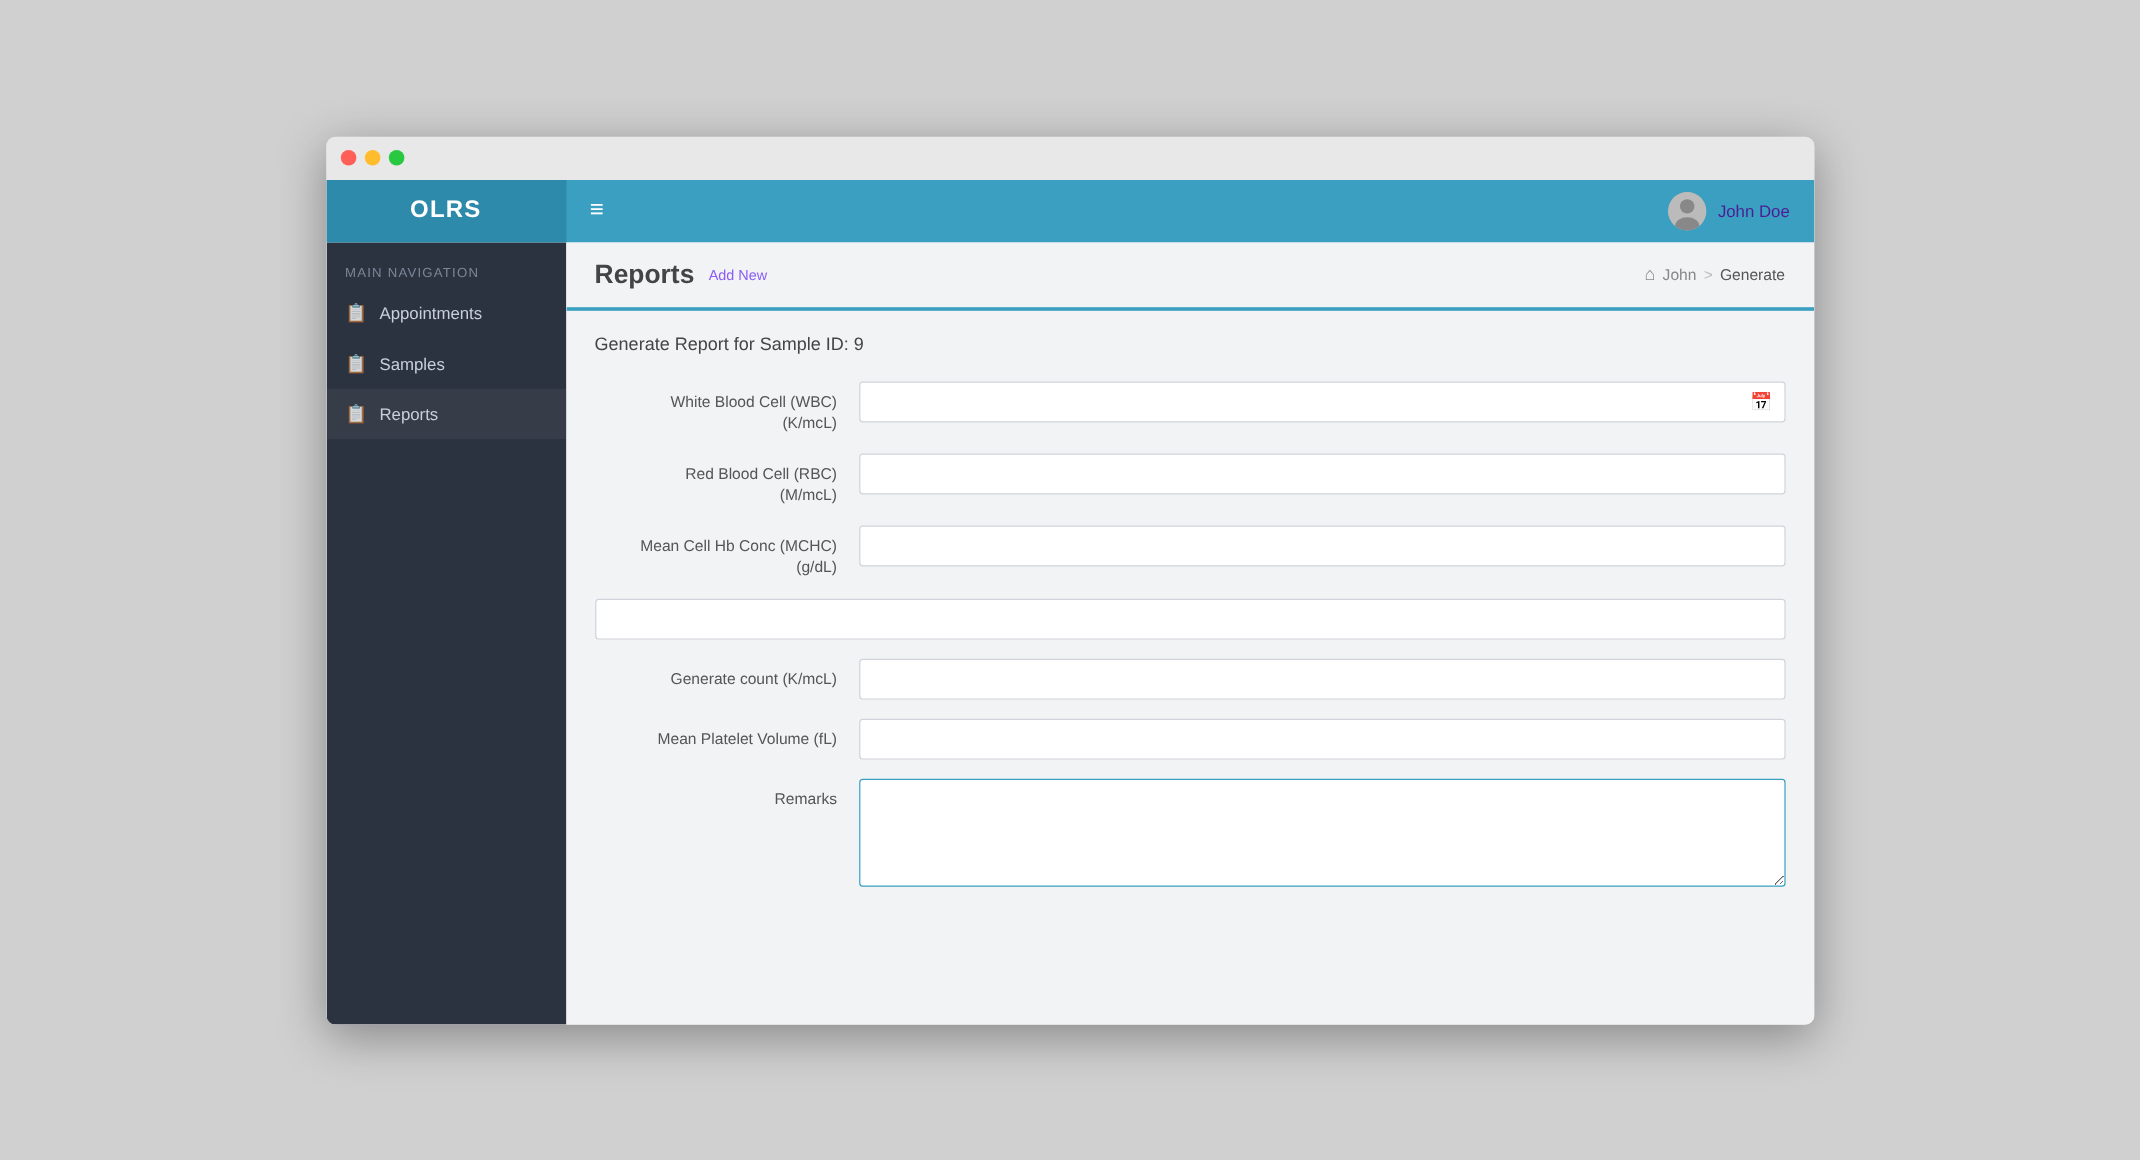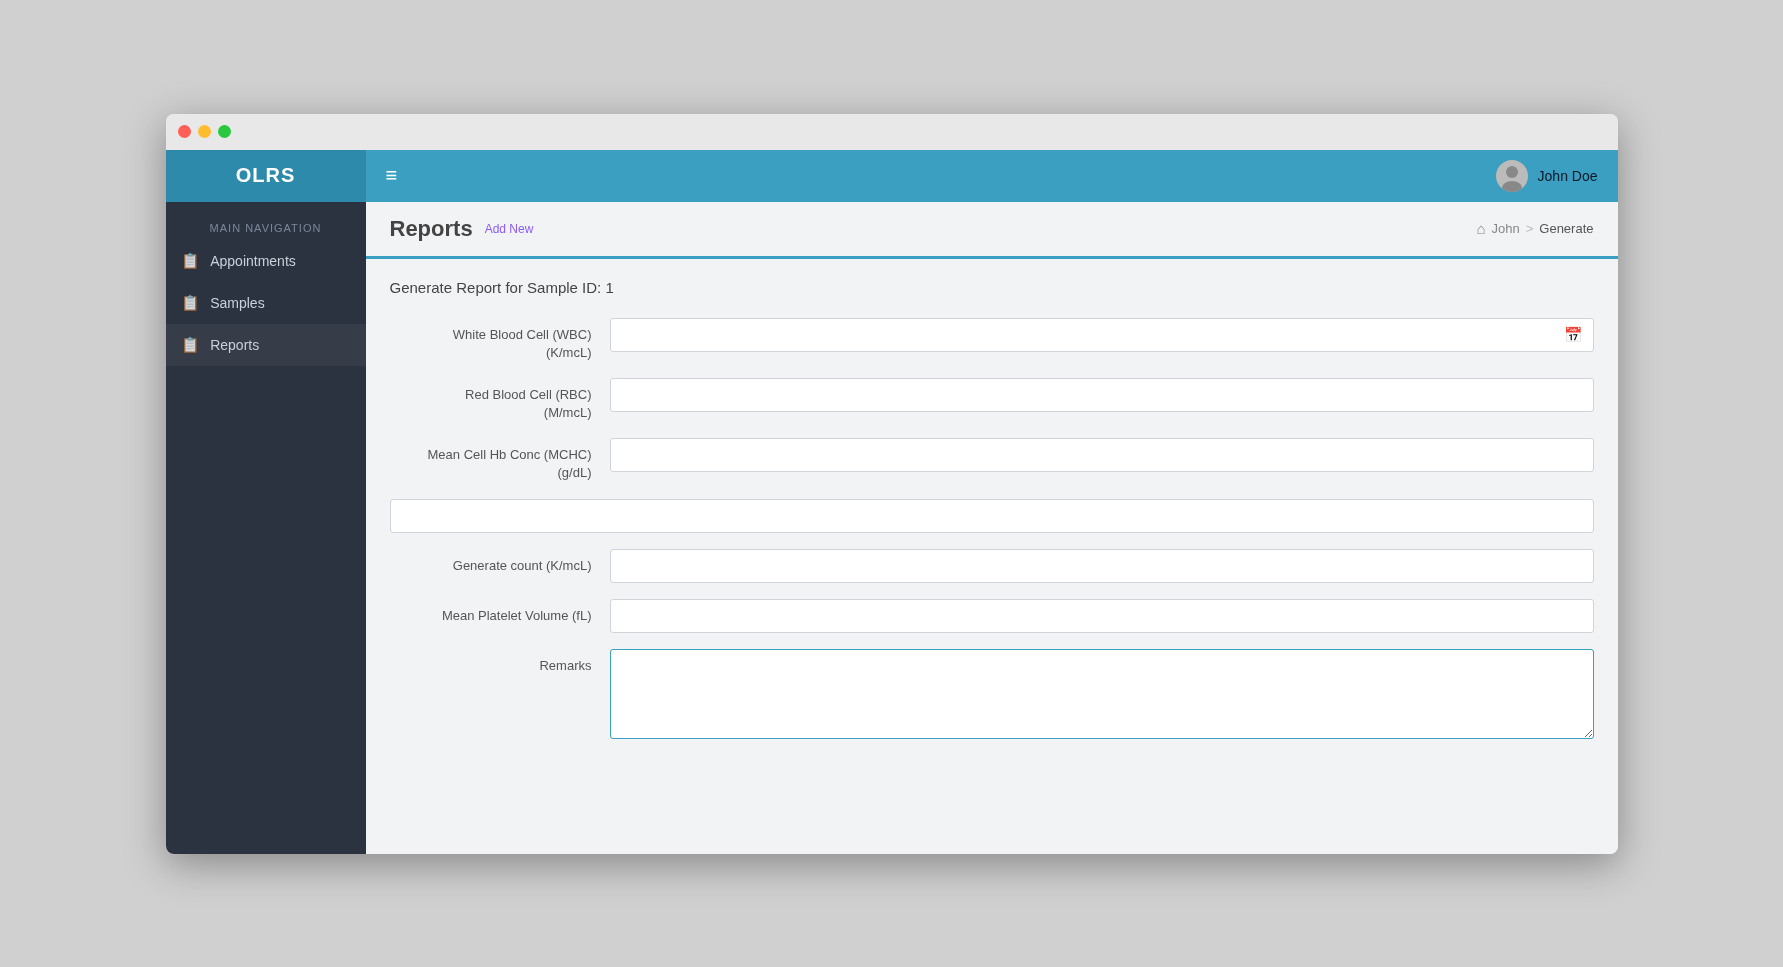--- a/index.html
+++ b/index.html
@@ -5,21 +5,21 @@
     * { box-sizing: border-box; margin: 0; padding: 0; }
     body {
       background: #d0d0d0;
       display: flex;
       align-items: center;
       justify-content: center;
       min-height: 100vh;
       font-family: -apple-system, BlinkMacSystemFont, 'Segoe UI', Helvetica, Arial, sans-serif;
     }
     .window {
-      width: 1452px;
+      width: 1240px;
       height: 740px;
       background: #f0f0f0;
       border-radius: 8px;
       box-shadow: 0 10px 40px rgba(0,0,0,0.35);
       overflow: hidden;
       display: flex;
       flex-direction: column;
     }
     
     .titlebar {
@@ -73,21 +73,21 @@
       font-size: 20px;
       margin-left: 20px;
       cursor: pointer;
     }
     .topnav-spacer { flex: 1; }
     .topnav-user {
       display: flex;
       align-items: center;
       gap: 10px;
       margin-right: 20px;
-      color: #0f172a;
+      color: #4c1d95;
       font-size: 14px;
     }
     .user-avatar {
       width: 32px;
       height: 32px;
       border-radius: 50%;
       background: #aaa;
       overflow: hidden;
       display: flex;
       align-items: center;
@@ -108,21 +108,20 @@
       background: #2c3340;
       flex-shrink: 0;
       padding-top: 10px;
     }
     .sidebar-section-label {
       color: #7a8799;
       font-size: 11px;
       letter-spacing: 1px;
       padding: 10px 16px 6px;
       text-transform: uppercase;
-      text-align: center;
     }
     .sidebar-item {
       display: flex;
       align-items: center;
       gap: 10px;
       padding: 12px 16px;
       color: #c8d0da;
       font-size: 14px;
       cursor: pointer;
       transition: background 0.15s;
@@ -314,21 +313,21 @@
           </div>
           <div class="breadcrumb">
             <span class="breadcrumb-home-icon">⌂</span>
             <span>John</span>
             <span class="breadcrumb-sep">&gt;</span>
             <span class="breadcrumb-current">Generate</span>
           </div>
         </div>
 
         <div class="form-container">
-          <div class="form-section-title">Generate Report for Sample ID: 1</div>
+          <div class="form-section-title">Generate Report for Sample ID: 9</div>
 
           <div class="form-row">
             <label class="form-label">White Blood Cell (WBC)<br>(K/mcL)</label>
             <div class="form-input-wrap input-with-icon">
               <input class="form-input" type="text" style="">
               <span class="input-calendar-icon">📅</span>
             </div>
           </div>
 
           <div class="form-row">

